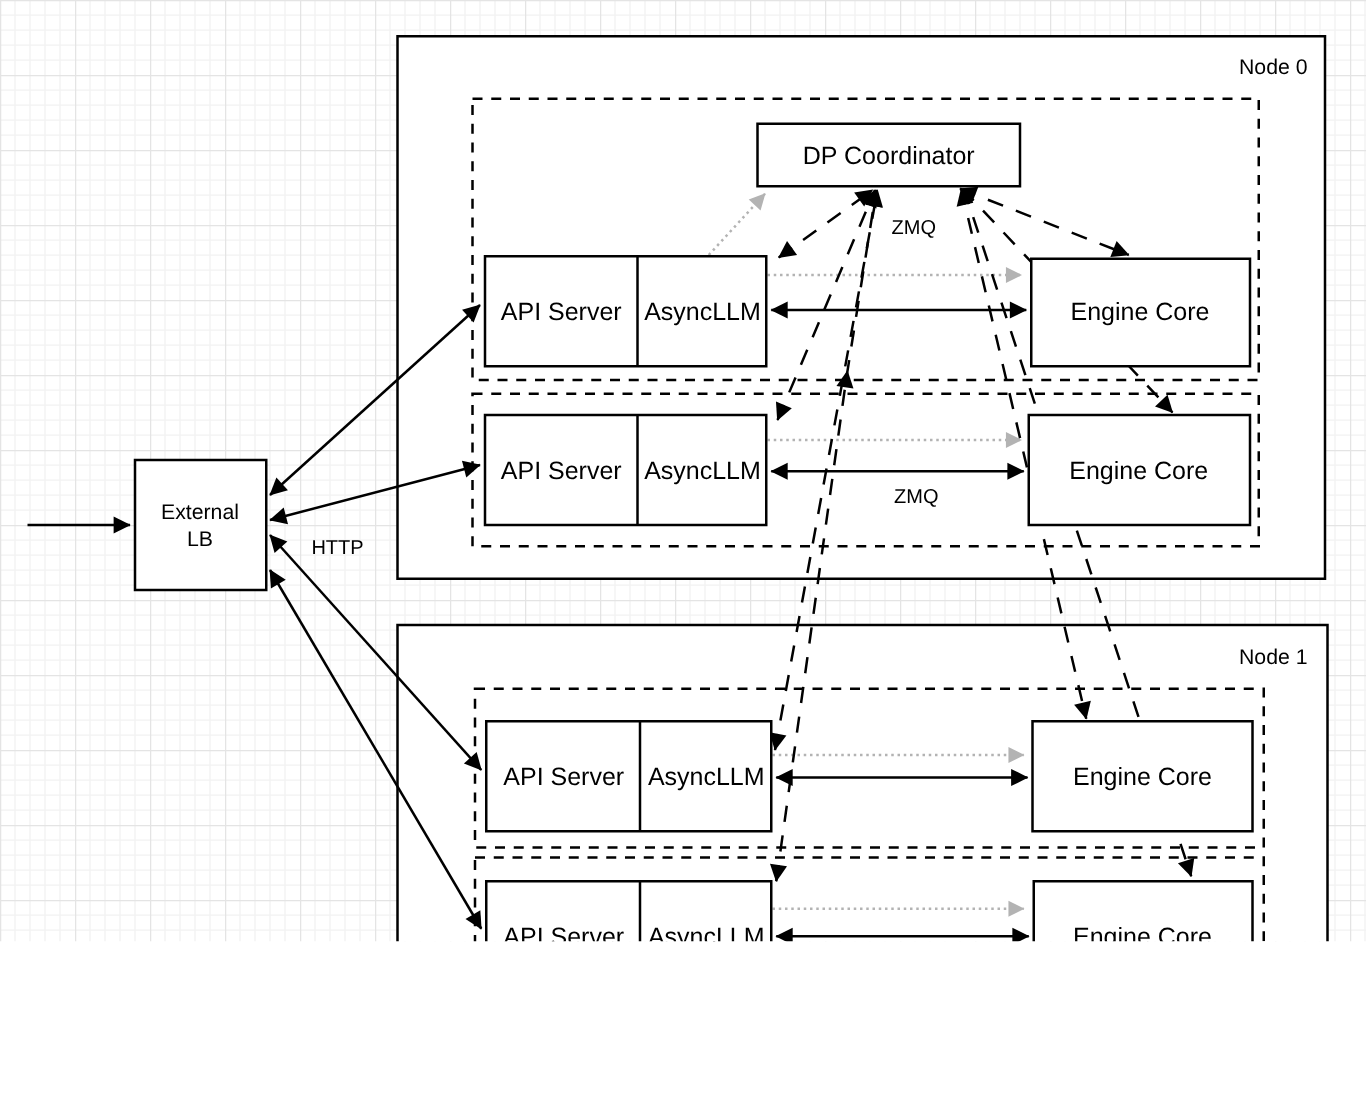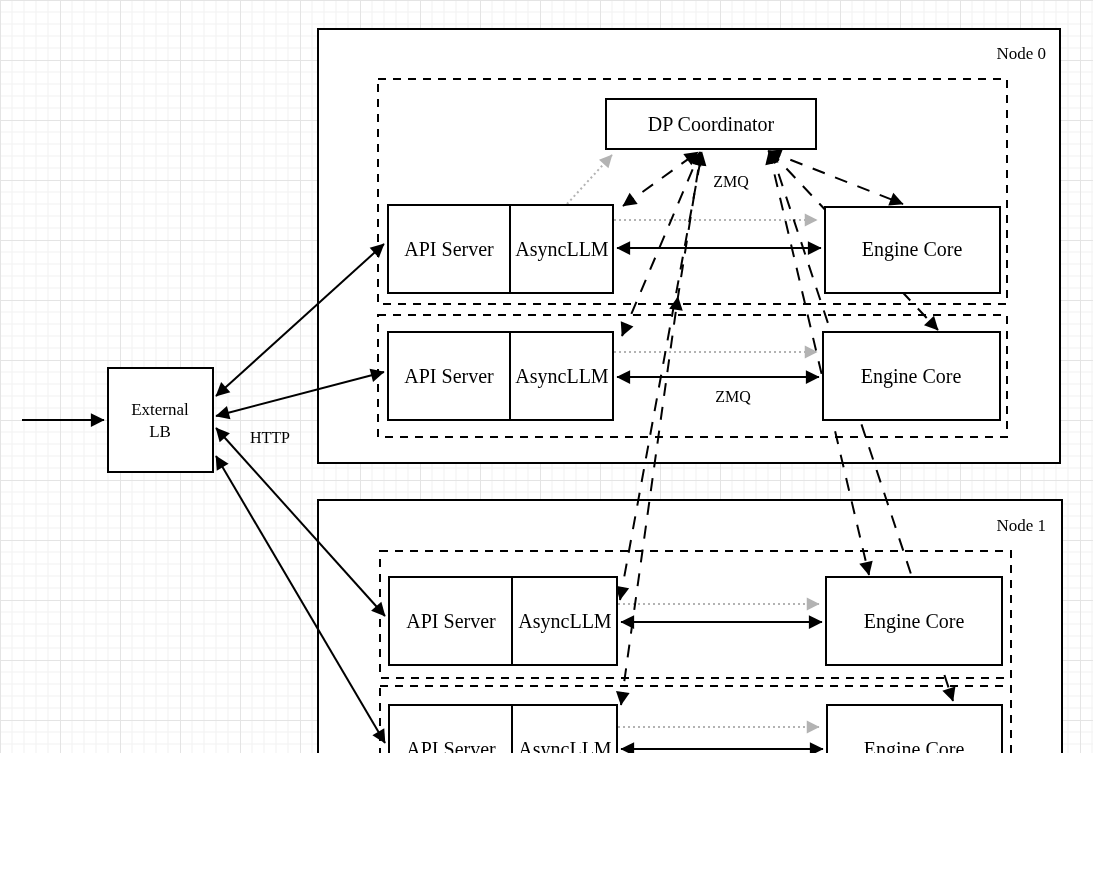--- a/index.html
+++ b/index.html
@@ -1,19 +1,19 @@
 <!DOCTYPE html>
 <html><head>
 <meta charset="utf-8">
 <style>
   html,body{margin:0;padding:0;background:#ffffff;}
   .canvas{
     position:relative;
     width:1093px;height:753px;
-    font-family:Liberation Serif, serif;
+    font-family:Liberation Sans, sans-serif;
     overflow:hidden;
   }
   svg{display:block;}
   text{fill:#000000;}
   .box-label{font-size:20px;}
   .node-label{font-size:17px;}
   .edge-label{font-size:16px;}
   .lb-label{font-size:17px;}
 </style>
 </head>

